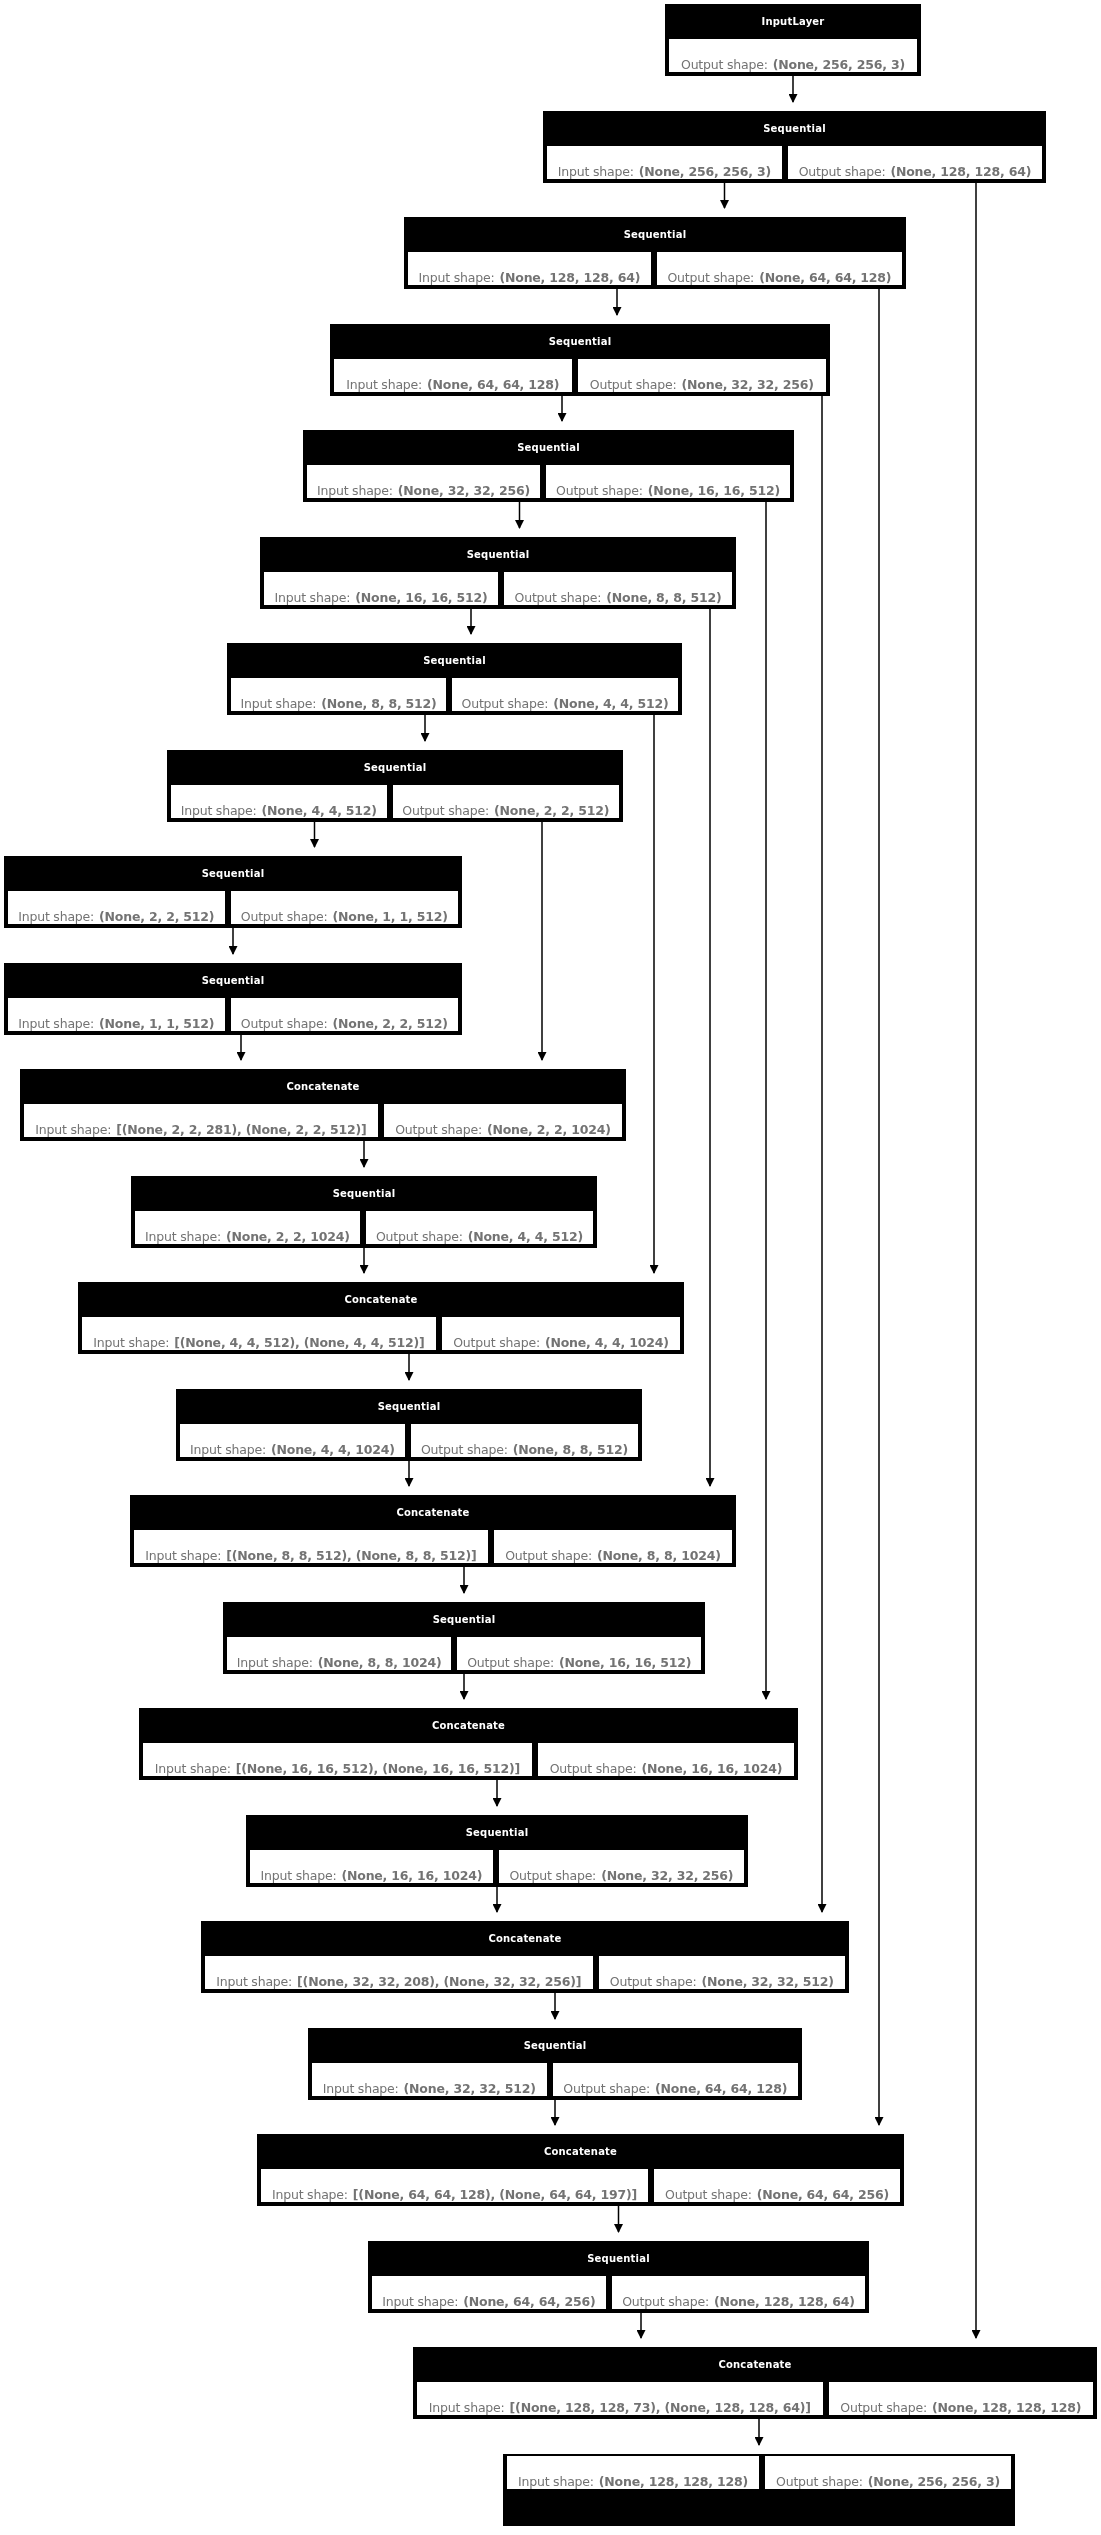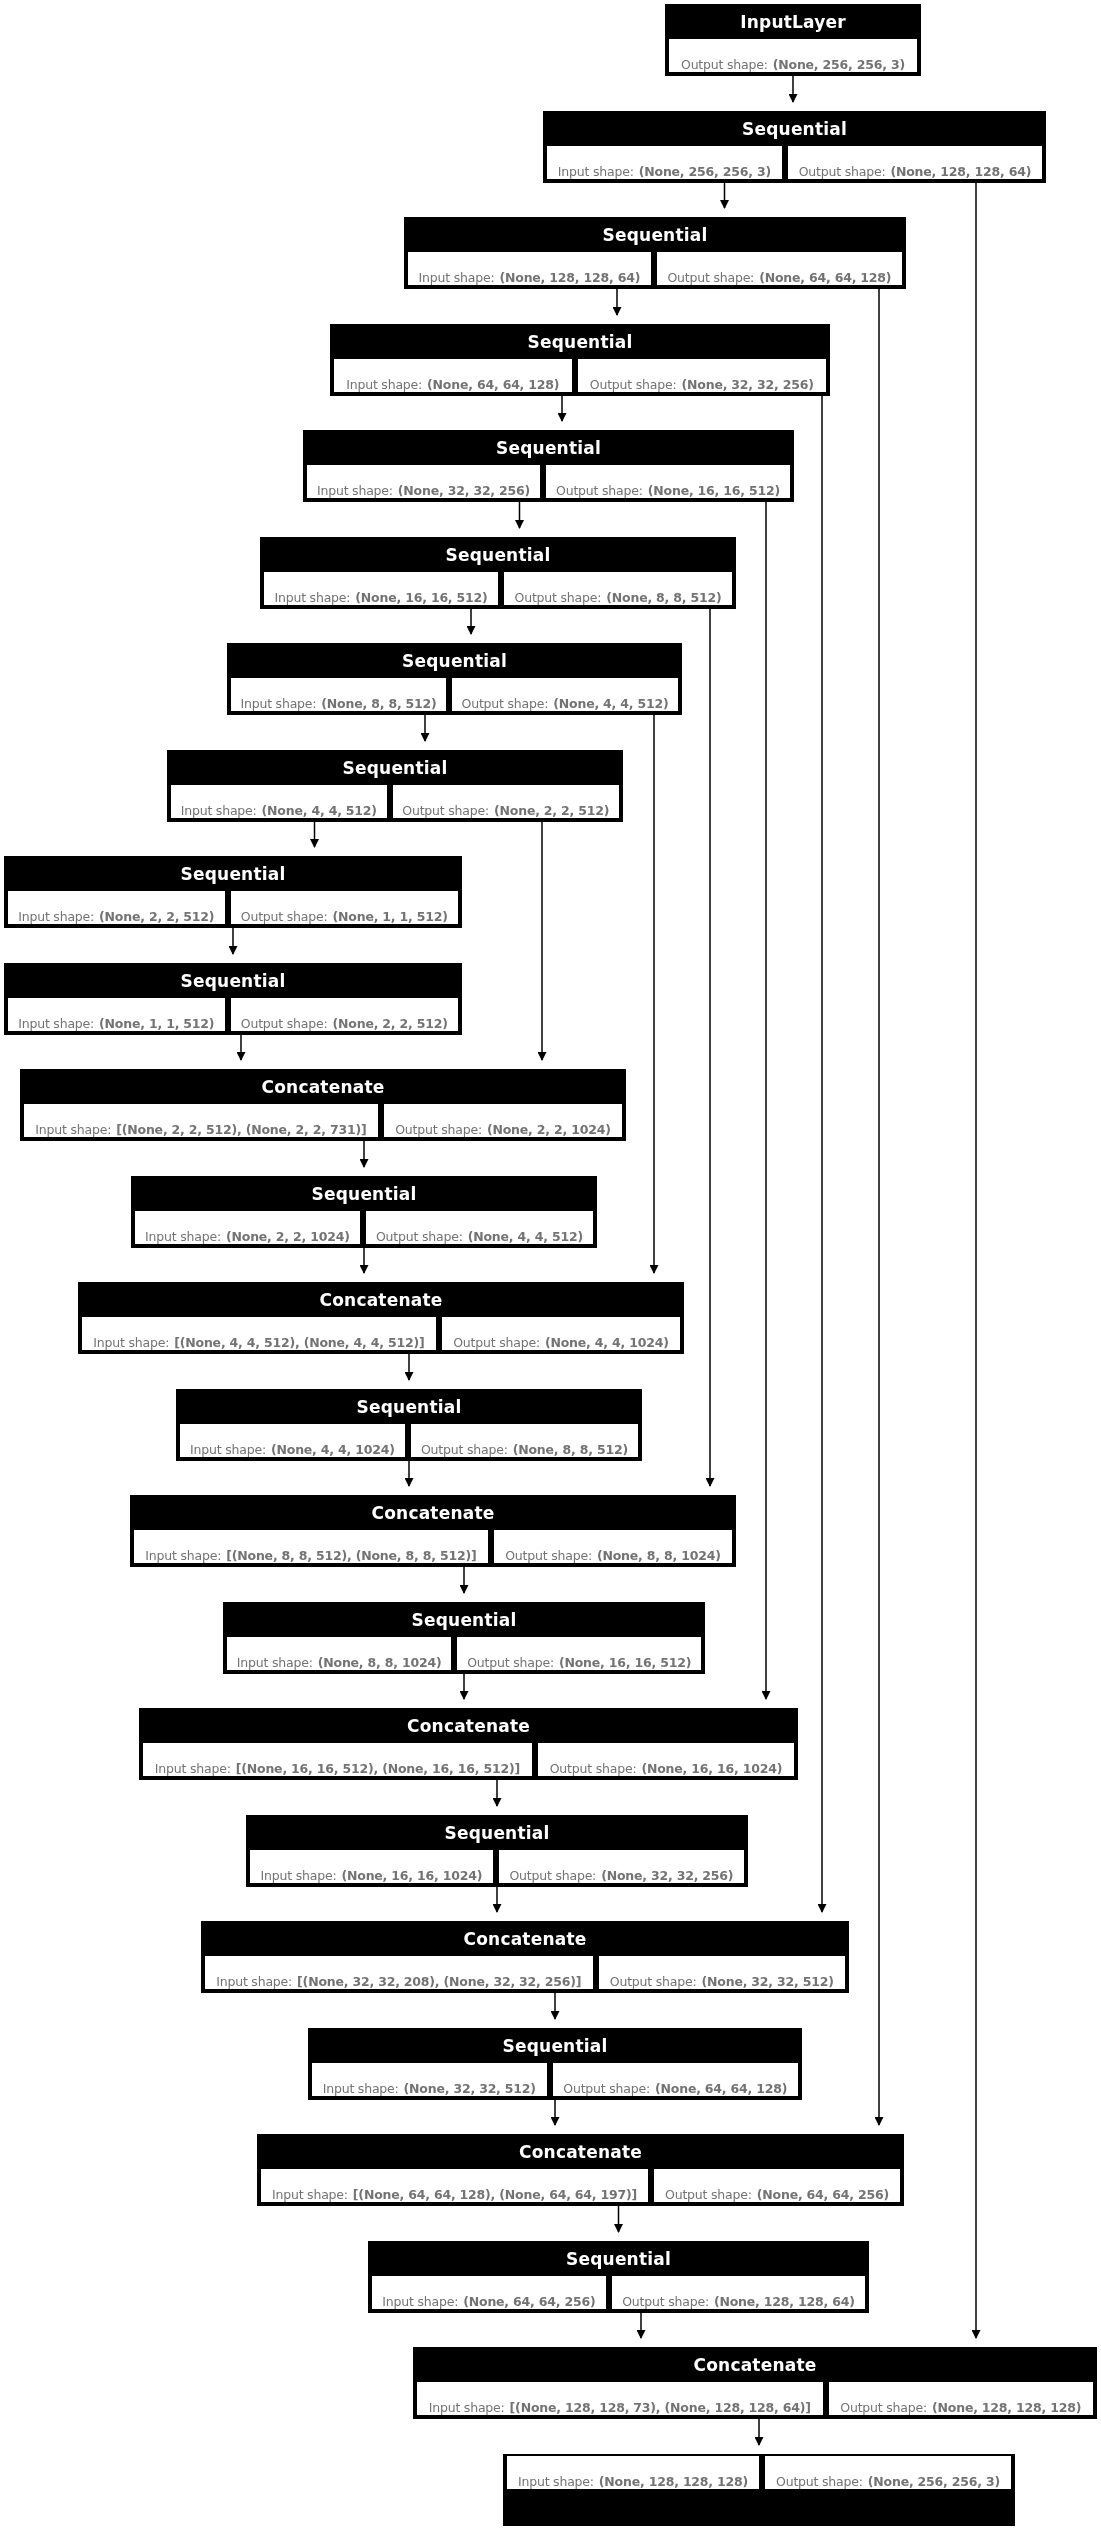--- a/index.html
+++ b/index.html
@@ -24,21 +24,21 @@
     background: #000000;
     border: 1px solid #000000;
   }
   .hd {
     height: 33px;
     display: flex;
     align-items: center;
     justify-content: center;
     color: #ffffff;
     font-weight: bold;
-    font-size: 17px;
+    font-size: 10px;
     letter-spacing: 0.2px;
   }
   .bd {
     display: flex;
     height: 37px;
     box-sizing: border-box;
     padding: 0 2px 2px 2px;
     gap: 4px;
   }
   .cell {
@@ -236,21 +236,21 @@
           <b>(None, 2, 2, 512)</b>
         </div>
     </div>
   </div>
 
   <div class="node" id="n10" style="left:20px;top:1069px;width:606px">
     <div class="hd">Concatenate</div>
     <div class="bd">
       <div class="cell">
           <span class="lbl">Input shape:</span>
-          <b>[(None, 2, 2, 512), (None, 2, 2, 731)]</b>
+          <b>[(None, 2, 2, 281), (None, 2, 2, 512)]</b>
         </div>
       <div class="cell">
           <span class="lbl">Output shape:</span>
           <b>(None, 2, 2, 1024)</b>
         </div>
     </div>
   </div>
 
   <div class="node" id="n11" style="left:131px;top:1176px;width:466px">
     <div class="hd">Sequential</div>

